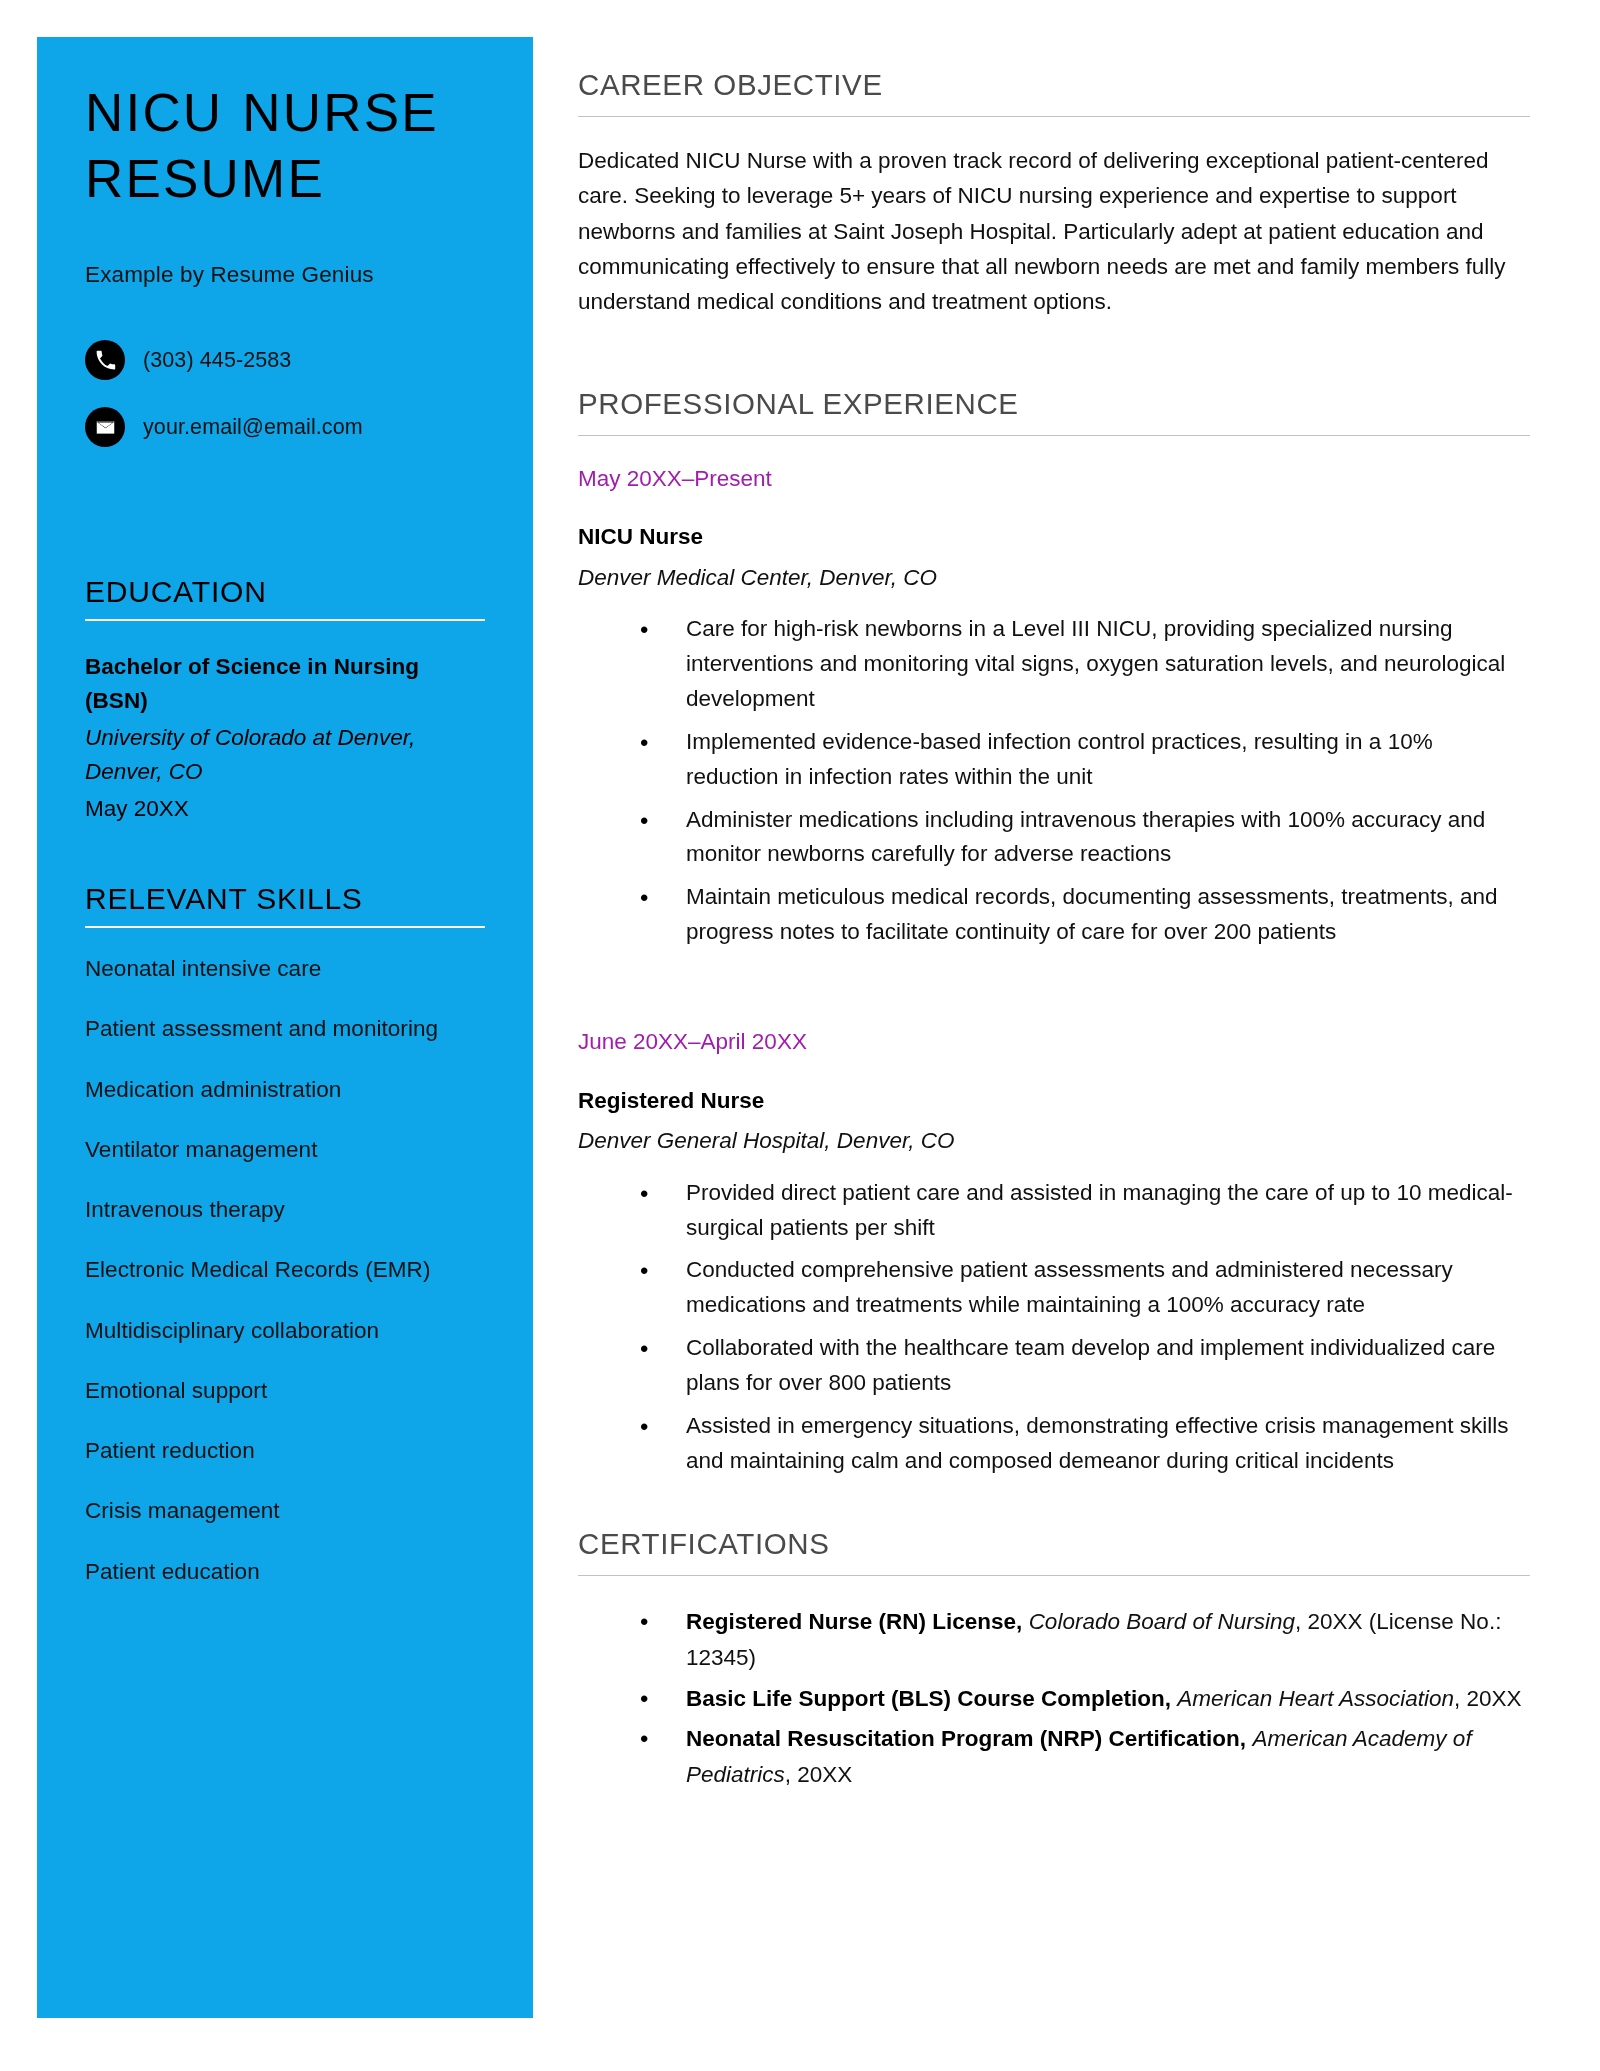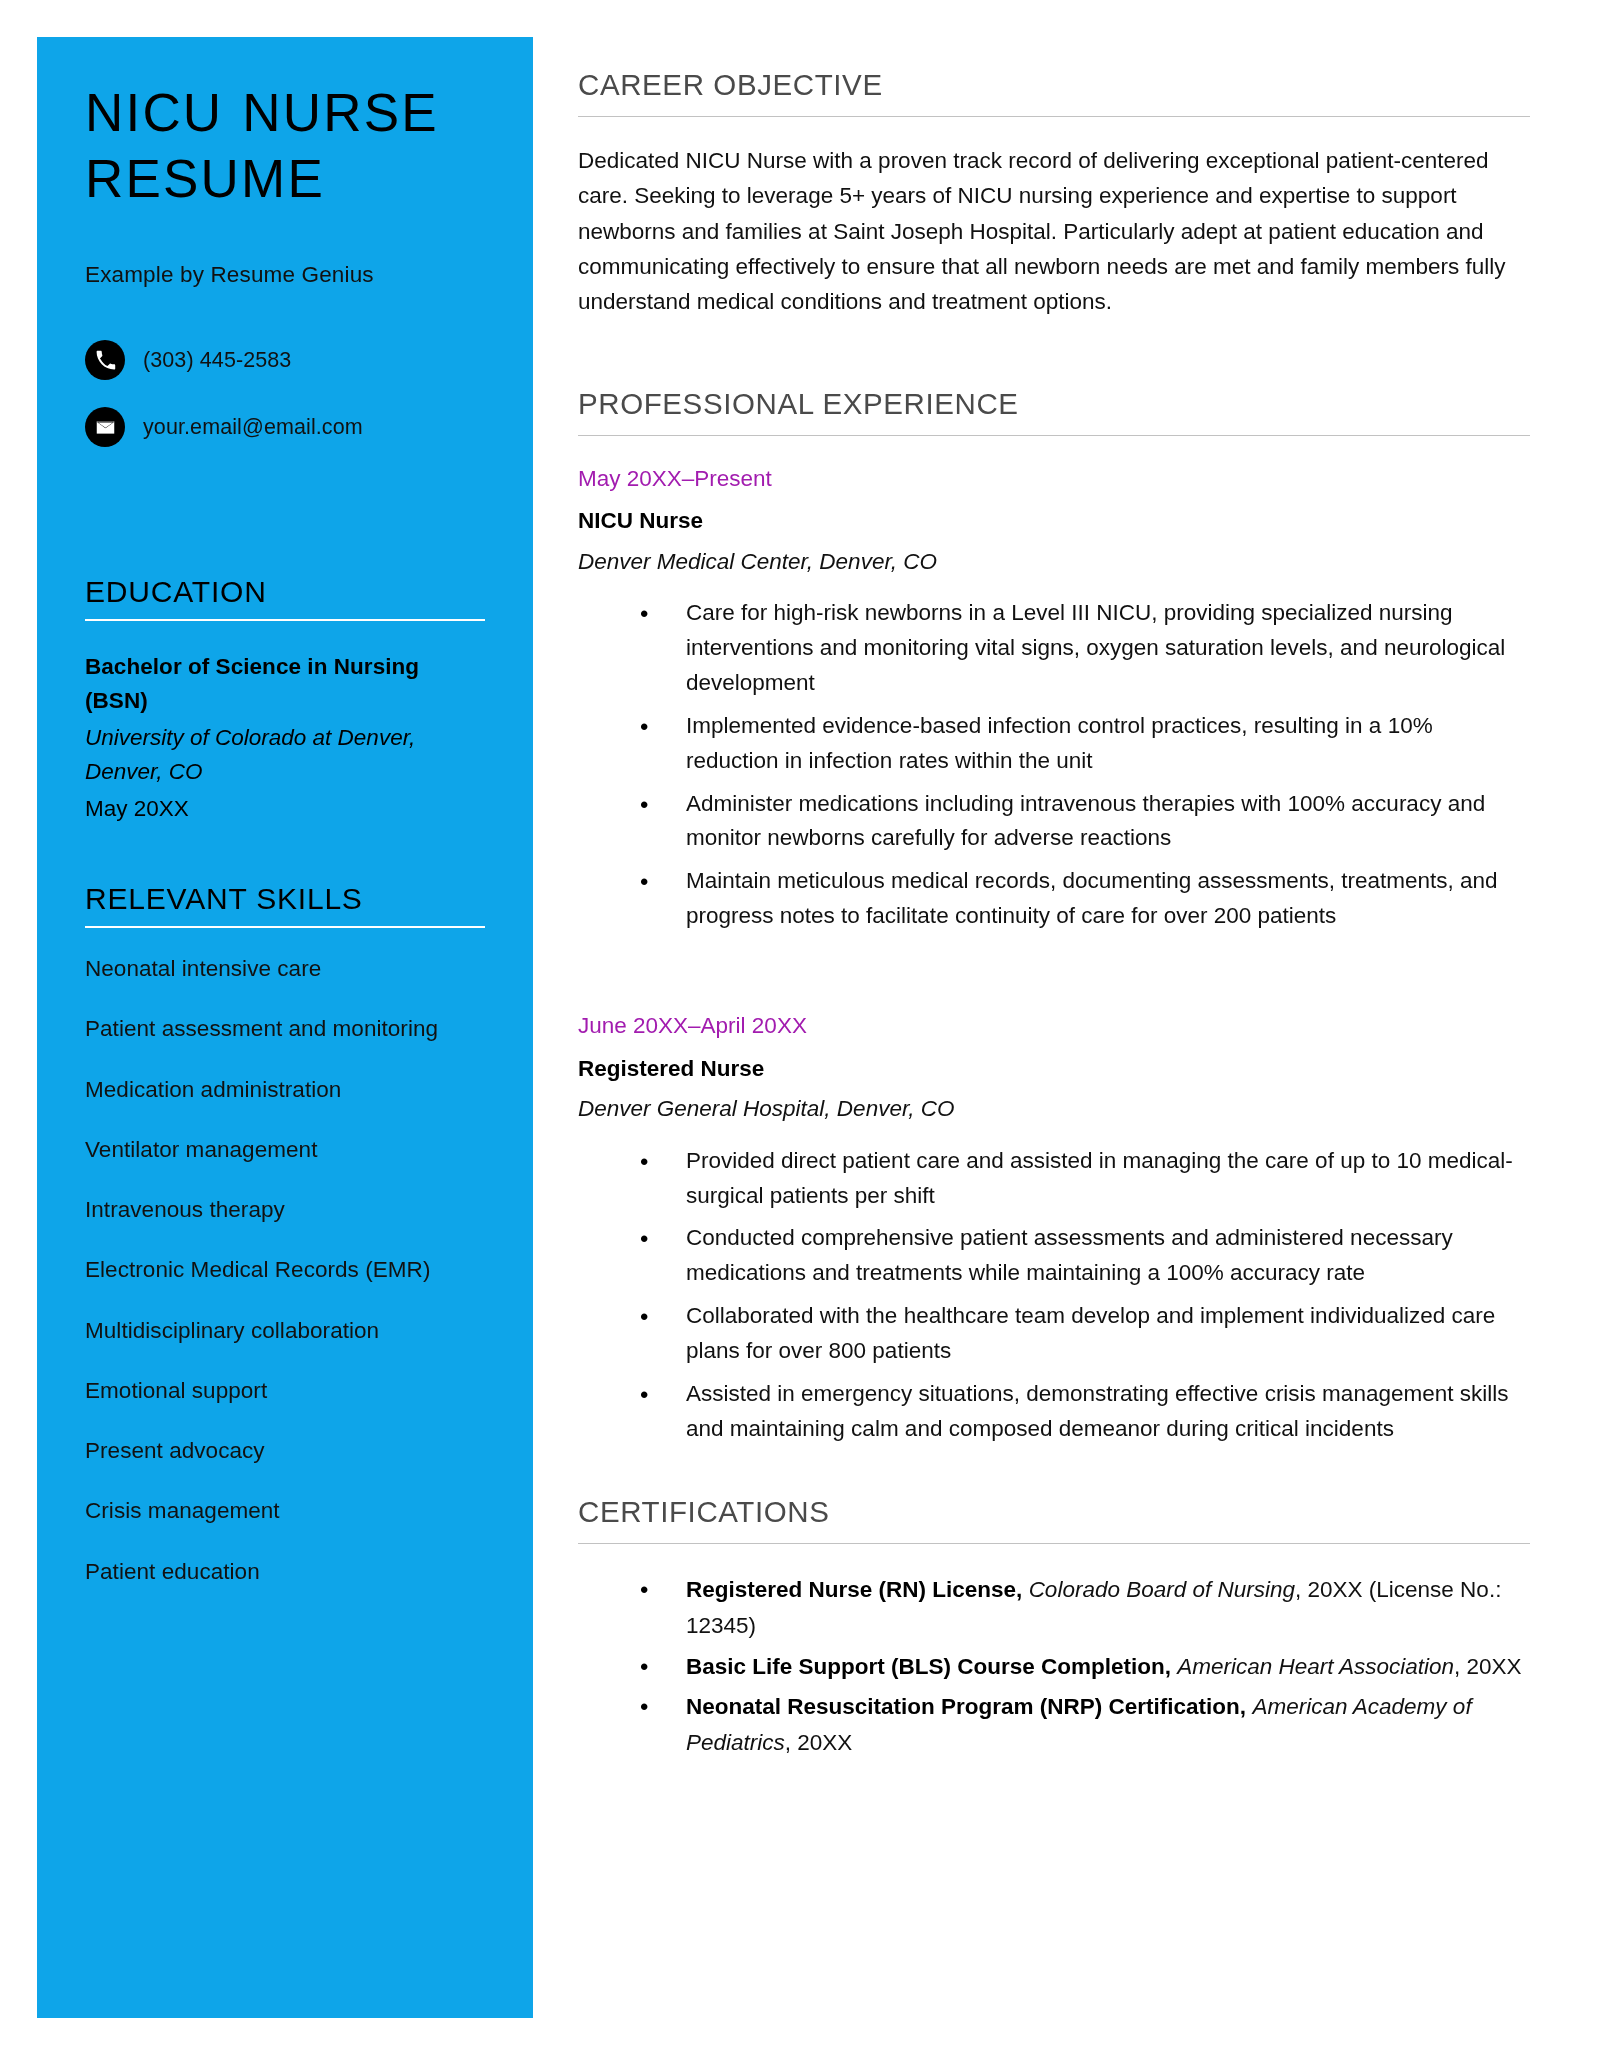--- a/index.html
+++ b/index.html
@@ -189,21 +189,21 @@
   .job-dates {
     font-size: 22.5px;
     color: #a21caf;
     margin: 0;
     line-height: 1.45;
   }
   .job-title {
     font-size: 22.5px;
     font-weight: bold;
     color: #000000;
-    margin: 10px 0 0 0;
+    margin: 26px 0 0 0;
     line-height: 1.4;
   }
   .job-company {
     font-size: 22.5px;
     font-style: italic;
     color: #111111;
     margin: 9px 0 0 0;
     line-height: 1.4;
   }
 
@@ -302,21 +302,21 @@
         <hr class="side-rule">
         <ul class="skills-list">
           <li class="skill-item">Neonatal intensive care</li>
           <li class="skill-item">Patient assessment and monitoring</li>
           <li class="skill-item">Medication administration</li>
           <li class="skill-item">Ventilator management</li>
           <li class="skill-item">Intravenous therapy</li>
           <li class="skill-item">Electronic Medical Records (EMR)</li>
           <li class="skill-item">Multidisciplinary collaboration</li>
           <li class="skill-item">Emotional support</li>
-          <li class="skill-item">Present advocacy</li>
+          <li class="skill-item">Patient reduction</li>
           <li class="skill-item">Crisis management</li>
           <li class="skill-item">Patient education</li>
         </ul>
       </div>
 
     </div>
   </aside>
 
   <main id="main">
 

